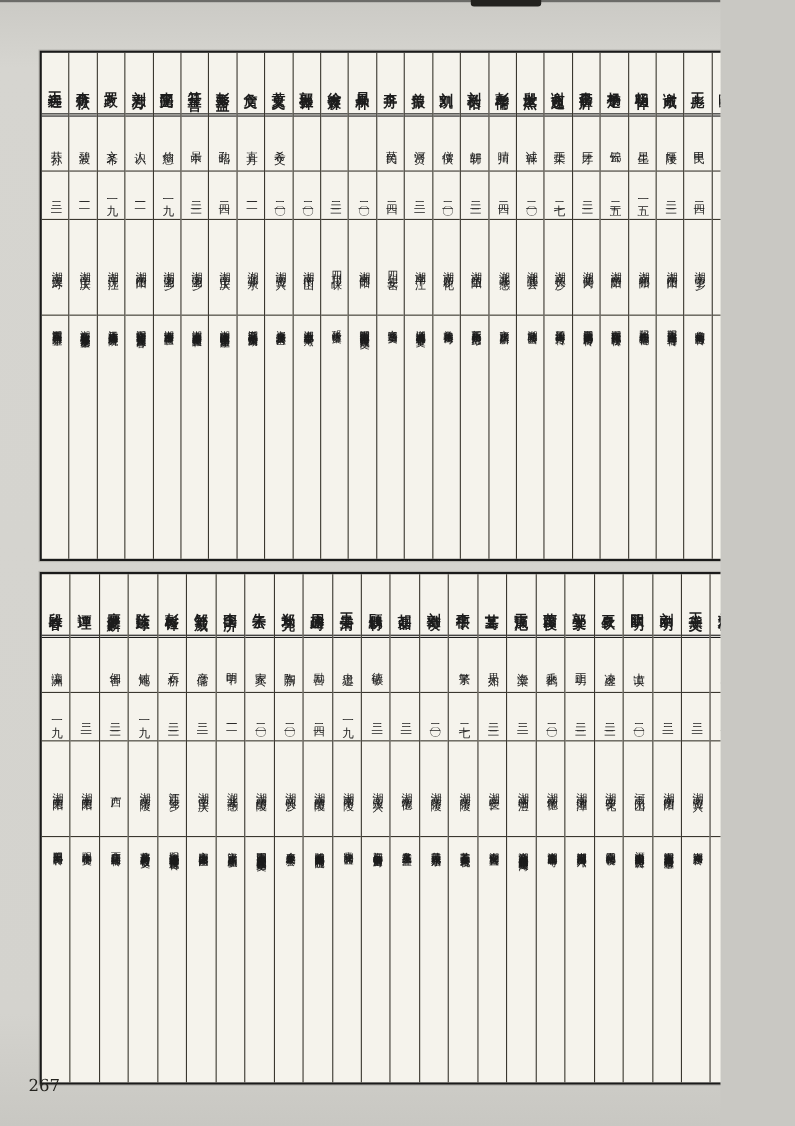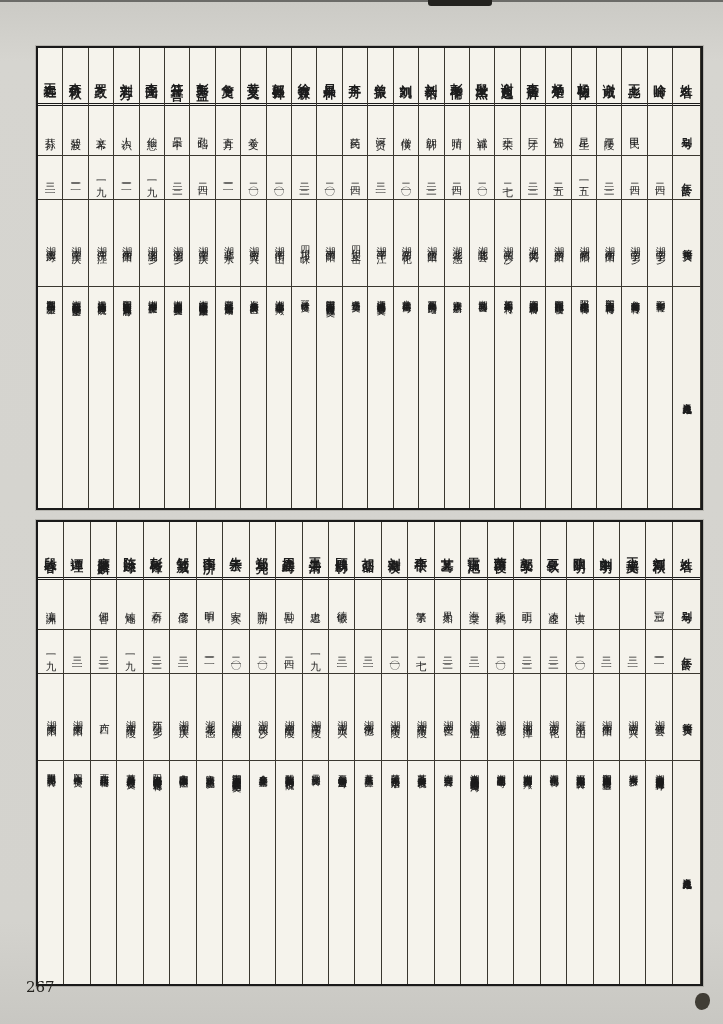--- a/index.html
+++ b/index.html
@@ -1,17 +1,17 @@
 <!DOCTYPE html>
 <html><head>
 <meta charset="utf-8">
 <style>
   html,body{margin:0;padding:0;}
   body{width:723px;height:1024px;background:#c9c8c3;font-family:"DejaVu Sans",sans-serif;}
-  .page{position:relative;width:723px;height:1024px;overflow:hidden;color:#1c1c1c;
+  .page{position:relative;width:655px;height:1024px;overflow:hidden;color:#1c1c1c;
         background:linear-gradient(180deg,#cbcac5,#d6d5d0 6%,#d4d3ce 90%,#c8c7c2);}
   .scan-edge-top{position:absolute;top:0;left:0;right:0;height:2px;background:rgba(30,30,28,.55);}
   .scan-smudge{position:absolute;left:428px;top:0;width:64px;height:6px;background:#23221f;border-radius:0 0 3px 3px;}
   .scan-blot{position:absolute;left:695px;top:993px;width:15px;height:17px;background:#403d35;border-radius:55% 45% 60% 50%;}
 
   .dtable{position:absolute;left:36px;width:667px;background:#f5f3ec;border:2px solid #1a1a1a;
           display:flex;box-sizing:border-box;box-shadow:0 0 0 1px rgba(90,88,80,.25);}
   #table-top{top:46px;height:464px;}
   #table-bottom{top:520px;height:466px;}
   .cols{display:flex;flex:1;min-width:0;}

